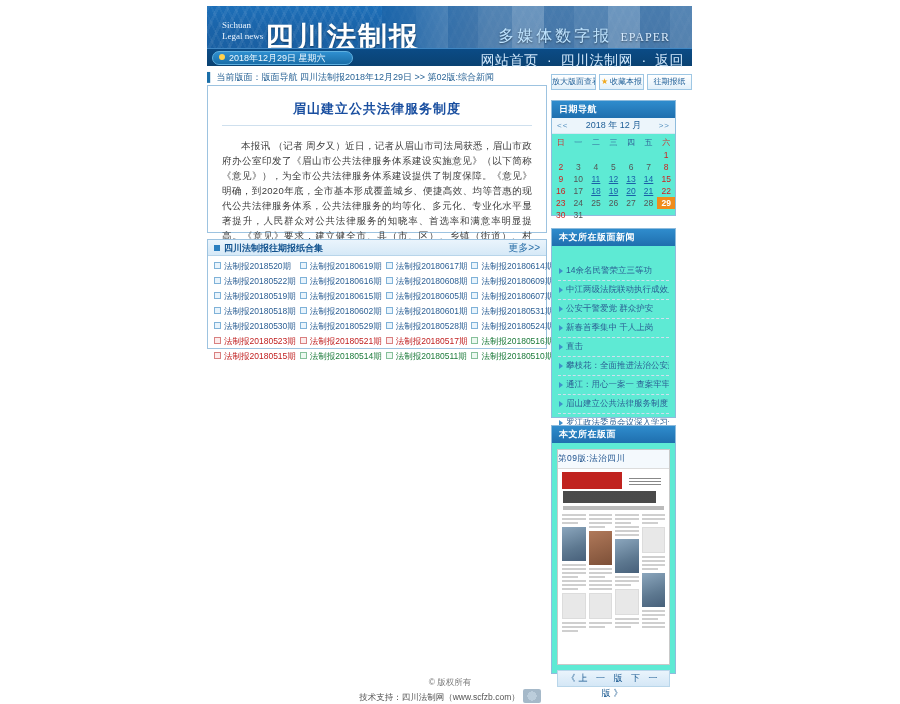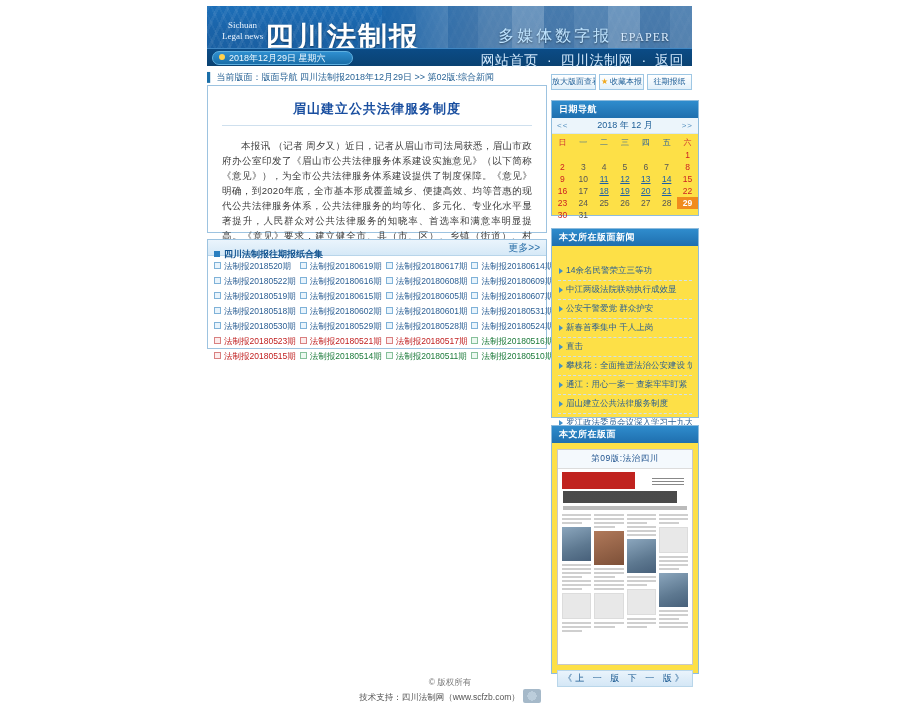--- a/index.html
+++ b/index.html
@@ -48,21 +48,21 @@
     font-weight: bold;
     letter-spacing: 2px;
     text-shadow: 0 1px 2px rgba(0,0,0,.45);
   }
   .logo-en {
     position: absolute; left: 15px; top: 14px;
     color: #eaf4ff;
     font-size: 9px;
     line-height: 11px;
     font-family: "Liberation Serif", serif;
-    text-align: center;
+    text-align: left;
   }
   .banner-slogan {
     position: absolute; right: 22px; top: 20px;
     color: #bfe4ff;
     font-size: 16px;
     letter-spacing: 3px;
     font-family: "DejaVu Serif", serif;
     text-shadow: 0 1px 2px rgba(0,0,0,.5);
   }
   .banner-epaper {
@@ -146,21 +146,21 @@
     width: 340px; height: 110px;
     border: 1px solid #9dc3e0;
     background: #fff;
   }
   .list-head {
     height: 16px;
     background: linear-gradient(180deg,#eaf4fc,#d6e9f7);
     border-bottom: 1px solid #b8d5ea;
     font-size: 9px;
     line-height: 16px;
-    padding: 6px 6px;
+    padding: 0 6px;
     color: #12538f;
     font-weight: bold;
     position: relative;
   }
   .list-head .sq {
     display:inline-block; width:6px; height:6px; background:#2a7fc0; margin-right:4px;
   }
   .list-head .more {
     position:absolute; right:6px; top:0; font-weight: normal; color:#2a6fa8; font-size:10px;
   }
@@ -198,23 +198,23 @@
     line-height: 14px;
     text-align: center;
     color: #1c5d96;
     white-space: nowrap;
     overflow: hidden;
   }
   .rbtn .star { color:#f0a81e; margin-right:2px; }
   .panel {
     position: absolute;
     left: 551px;
-    width: 148px;
+    width: 125px;
     border: 1px solid #8fbcdd;
-    background: #fde047;
+    background: #5eead4;
   }
   .panel-head {
     height: 17px;
     background: linear-gradient(180deg,#2f8ccd 0%, #1f6fae 100%);
     color: #ffffff;
     font-size: 9px;
     font-weight: bold;
     line-height: 17px;
     padding-left: 7px;
     letter-spacing: .5px;
@@ -261,21 +261,21 @@
     border-top:3px solid transparent; border-bottom:3px solid transparent;
   }
   
   #img-panel { top: 425px; height: 249px; }
   .paper-frame {
     margin: 6px 5px 0;
     border: 1px solid #c9c9c9;
     background: #fff;
   }
   .paper-title {
-    text-align:center; font-size:8.5px; color:#1a4f8c; padding:3px 0;
+    font-size:8.5px; color:#1a4f8c; padding:3px 0;
     background:#f4f9fd; border-bottom:1px solid #dcdcdc; letter-spacing:.5px;
   }
   .paper-thumb {
     position: relative;
     height: 195px;
     background: #ffffff;
     overflow: hidden;
     font-size: 0;
   }
   .pt-masthead {

